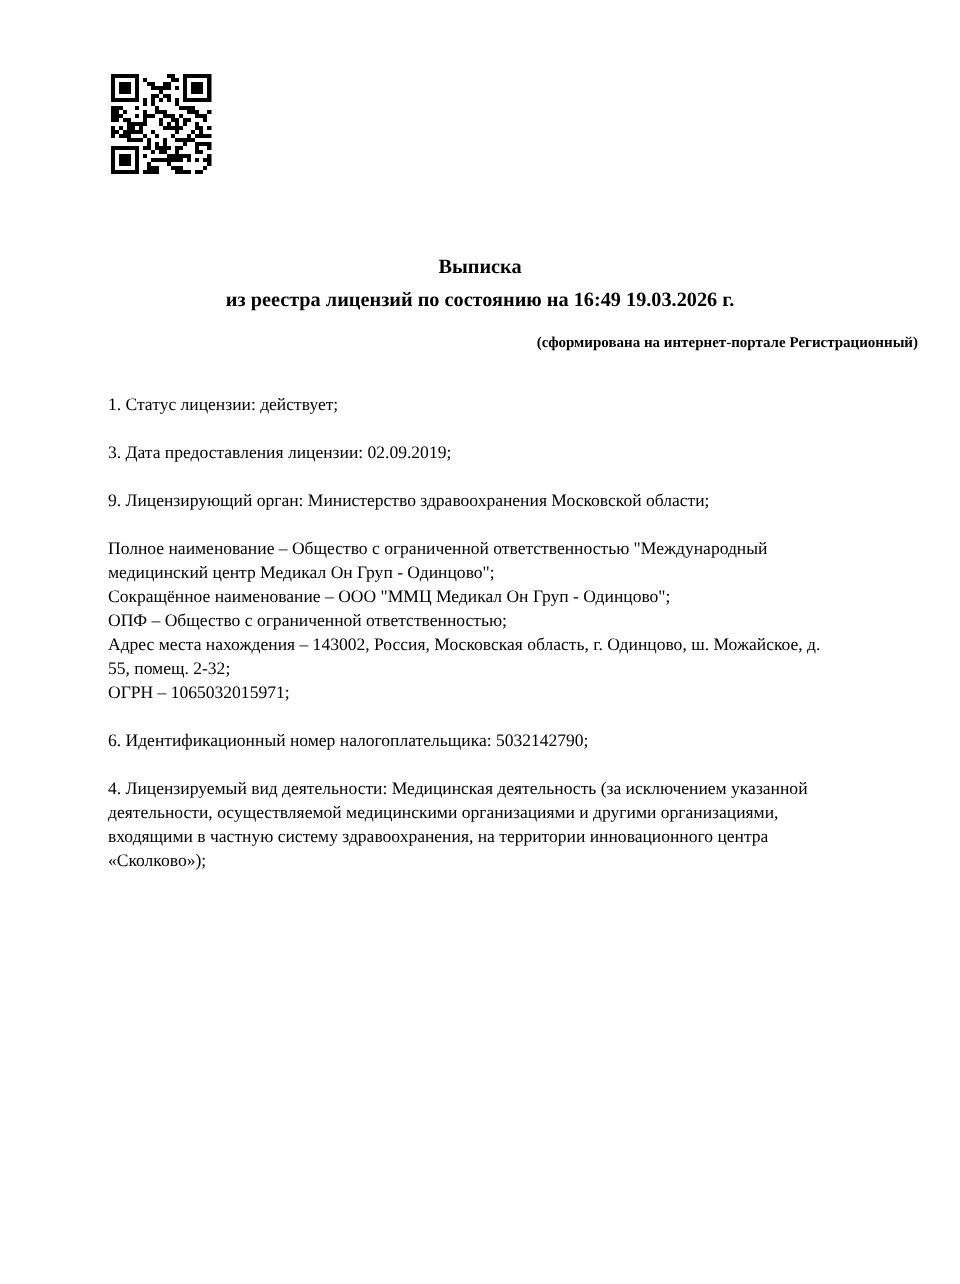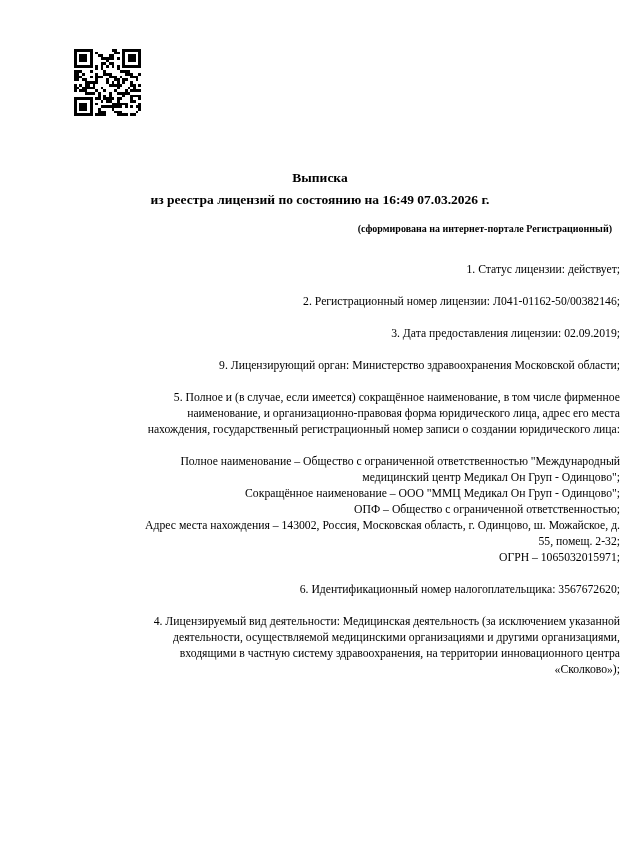--- a/index.html
+++ b/index.html
@@ -37,21 +37,20 @@
     font-size: 10px;
     font-weight: bold;
   }
   .doc-body {
     position: absolute;
     top: 262px;
     left: 72px;
     width: 548px;
     font-size: 11.7px;
     line-height: 16px;
-    text-align: right;
   }
   .doc-body p {
     margin: 0 0 16px 0;
     white-space: pre-line;
   }
 </style>
 </head>
 <body>
 
 <div class="page">
@@ -349,40 +348,36 @@
         <rect x="17" y="24" width="1" height="1"></rect>
         <rect x="18" y="24" width="1" height="1"></rect>
         <rect x="19" y="24" width="1" height="1"></rect>
         <rect x="21" y="24" width="1" height="1"></rect>
         <rect x="22" y="24" width="1" height="1"></rect>
       </svg>
     </div>
 
   <div class="title-block">
     <div>Выписка</div>
-    <div>из реестра лицензий по состоянию на 16:49 07.03.2026 г.</div>
+    <div>из реестра лицензий по состоянию на 16:49 19.03.2026 г.</div>
   </div>
 
   <div class="subtitle">(сформирована на интернет-портале Регистрационный)</div>
 
   <div class="doc-body">
     <p>1. Статус лицензии: действует;</p>
-    <p>2. Регистрационный номер лицензии: Л041-01162-50/00382146;</p>
     <p>3. Дата предоставления лицензии: 02.09.2019;</p>
     <p>9. Лицензирующий орган: Министерство здравоохранения Московской области;</p>
-    <p>5. Полное и (в случае, если имеется) сокращённое наименование, в том числе фирменное
-наименование, и организационно-правовая форма юридического лица, адрес его места
-нахождения, государственный регистрационный номер записи о создании юридического лица:</p>
     <p>Полное наименование – Общество с ограниченной ответственностью "Международный
 медицинский центр Медикал Он Груп - Одинцово";
 Сокращённое наименование – ООО "ММЦ Медикал Он Груп - Одинцово";
 ОПФ – Общество с ограниченной ответственностью;
 Адрес места нахождения – 143002, Россия, Московская область, г. Одинцово, ш. Можайское, д.
 55, помещ. 2-32;
 ОГРН – 1065032015971;</p>
-    <p>6. Идентификационный номер налогоплательщика: 3567672620;</p>
+    <p>6. Идентификационный номер налогоплательщика: 5032142790;</p>
     <p>4. Лицензируемый вид деятельности: Медицинская деятельность (за исключением указанной
 деятельности, осуществляемой медицинскими организациями и другими организациями,
 входящими в частную систему здравоохранения, на территории инновационного центра
 «Сколково»);</p>
   </div>
 
 </div>
 
 </body></html>

